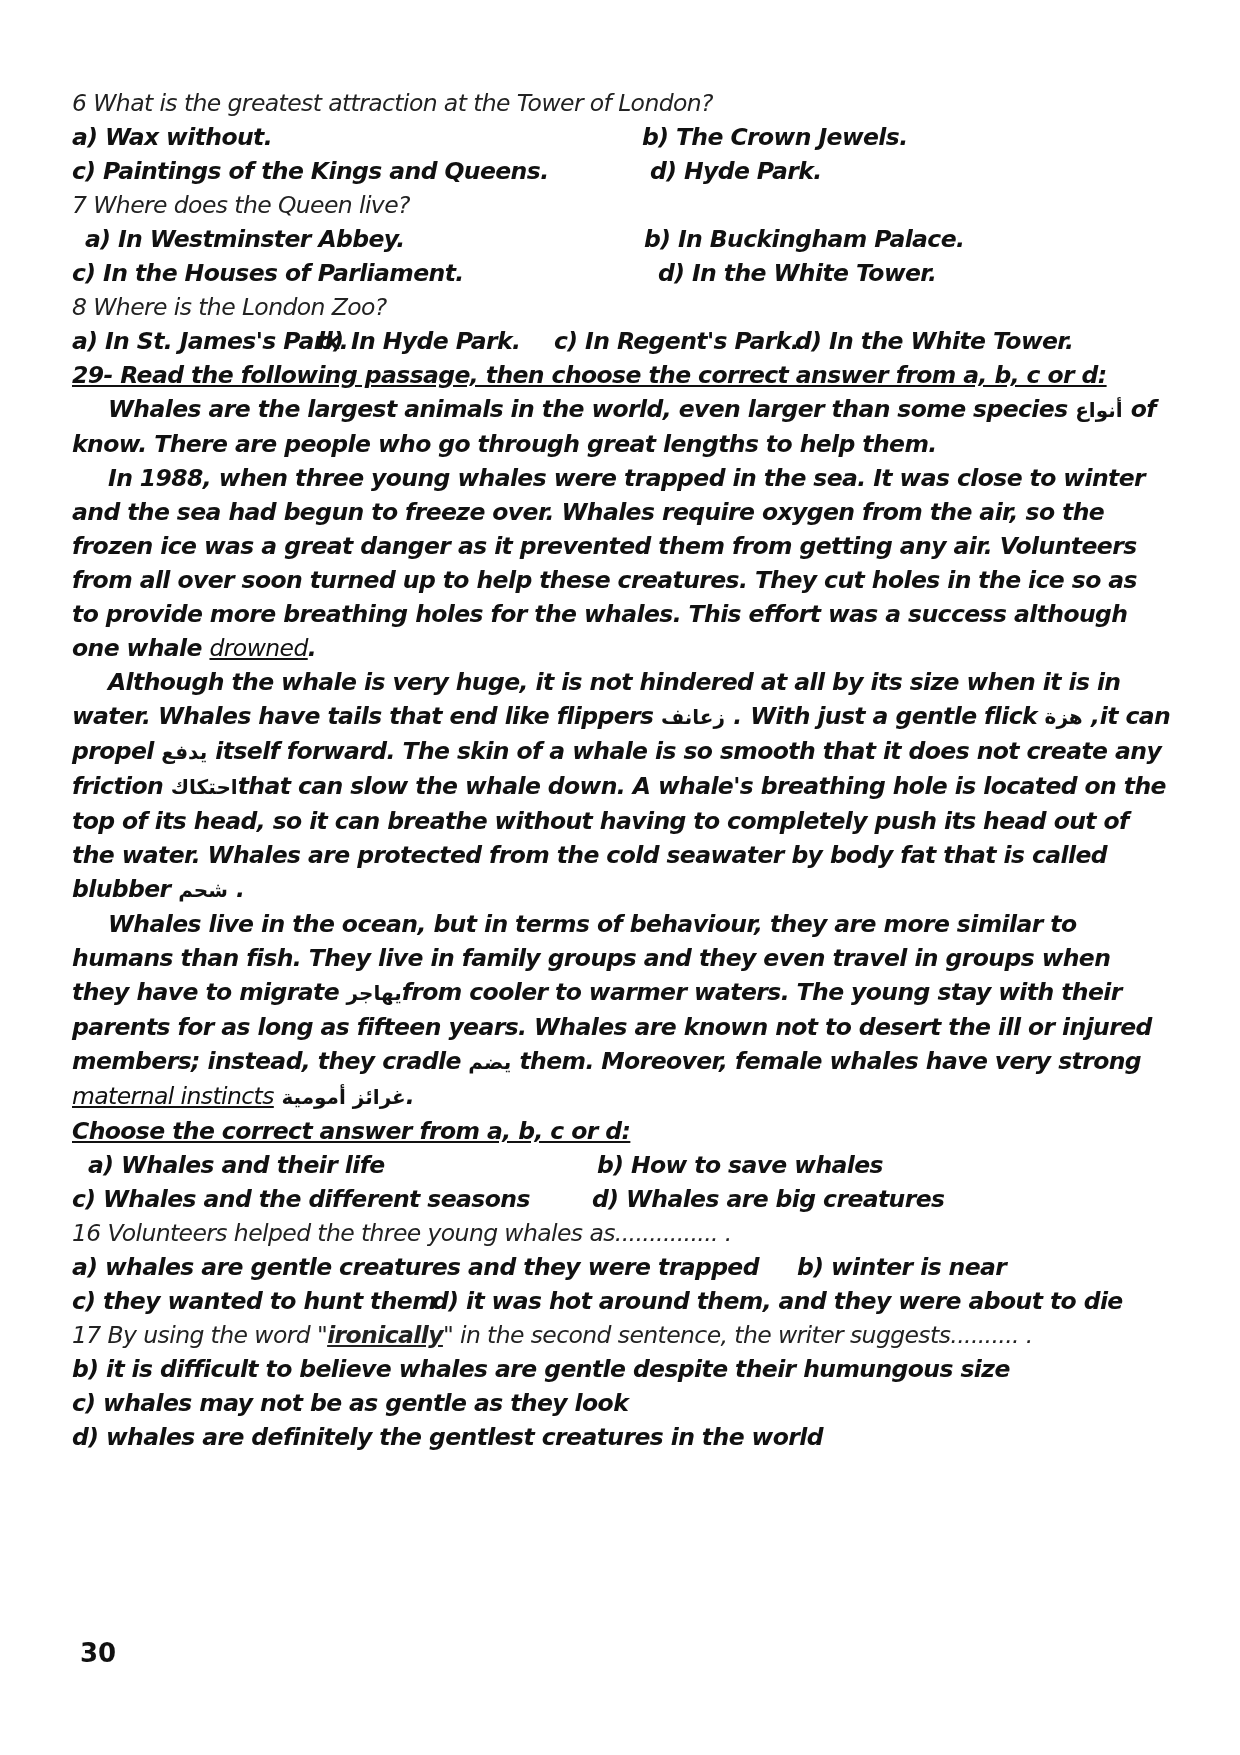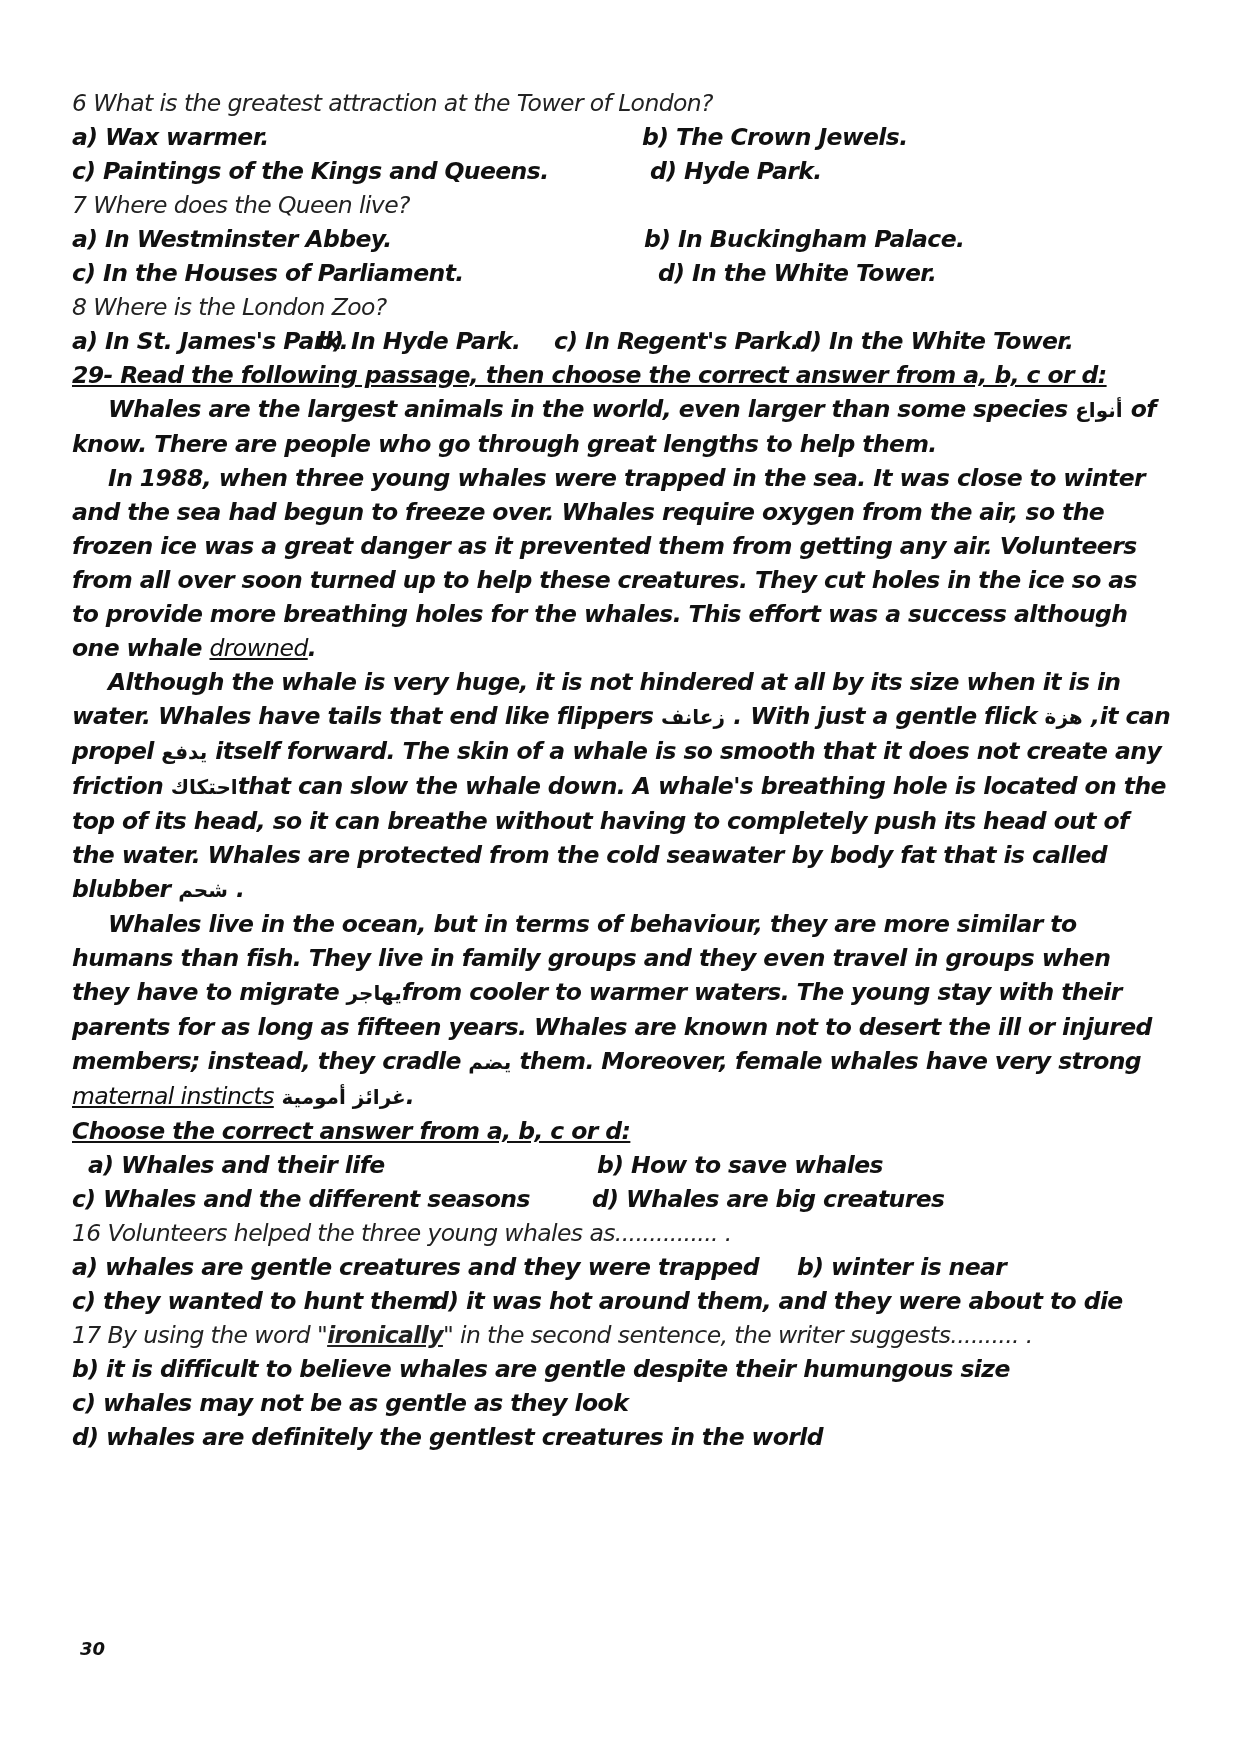--- a/index.html
+++ b/index.html
@@ -9,40 +9,40 @@
   .line { font-style: italic; font-size: 23.5px; line-height: 34px; white-space: nowrap; letter-spacing: -0.6px; }
   .q { font-weight: normal; color: #222; }
   .opt { font-weight: bold; }
   .row { position: relative; height: 34px; }
   .row .col { position: absolute; top: 0; }
   .heading { font-weight: bold; text-decoration: underline; }
   .para { font-weight: bold; }
   .indent { padding-left: 36px; }
   .ul-thin { text-decoration: underline; font-weight: normal; }
   .ar { font-style: normal; font-weight: bold; font-size: 20px; }
-  .pagenum { position: absolute; left: 80px; top: 1638px; font-size: 18px; font-style: italic; font-weight: bold; }
+  .pagenum { position: absolute; left: 80px; top: 1638px; font-size: 26px; font-weight: bold; }
 </style>
 </head>
 <body>
 
 <div class="page">
 
   <div class="line q">6 What is the greatest attraction at the Tower of London?</div>
   <div class="row line opt">
-    <span class="col" style="left:0">a) Wax warmer.</span>
+    <span class="col" style="left:0">a) Wax without.</span>
     <span class="col" style="left:570px">b) The Crown Jewels.</span>
   </div>
   <div class="row line opt">
     <span class="col" style="left:0">c) Paintings of the Kings and Queens.</span>
     <span class="col" style="left:578px">d) Hyde Park.</span>
   </div>
 
   <div class="line q">7 Where does the Queen live?</div>
   <div class="row line opt">
-    <span class="col" style="left:0">a) In Westminster Abbey.</span>
+    <span class="col" style="left:13px">a) In Westminster Abbey.</span>
     <span class="col" style="left:572px">b) In Buckingham Palace.</span>
   </div>
   <div class="row line opt">
     <span class="col" style="left:0">c) In the Houses of Parliament.</span>
     <span class="col" style="left:586px">d) In the White Tower.</span>
   </div>
 
   <div class="line q">8 Where is the London Zoo?</div>
   <div class="row line opt">
     <span class="col" style="left:0">a) In St. James's Park.</span>

